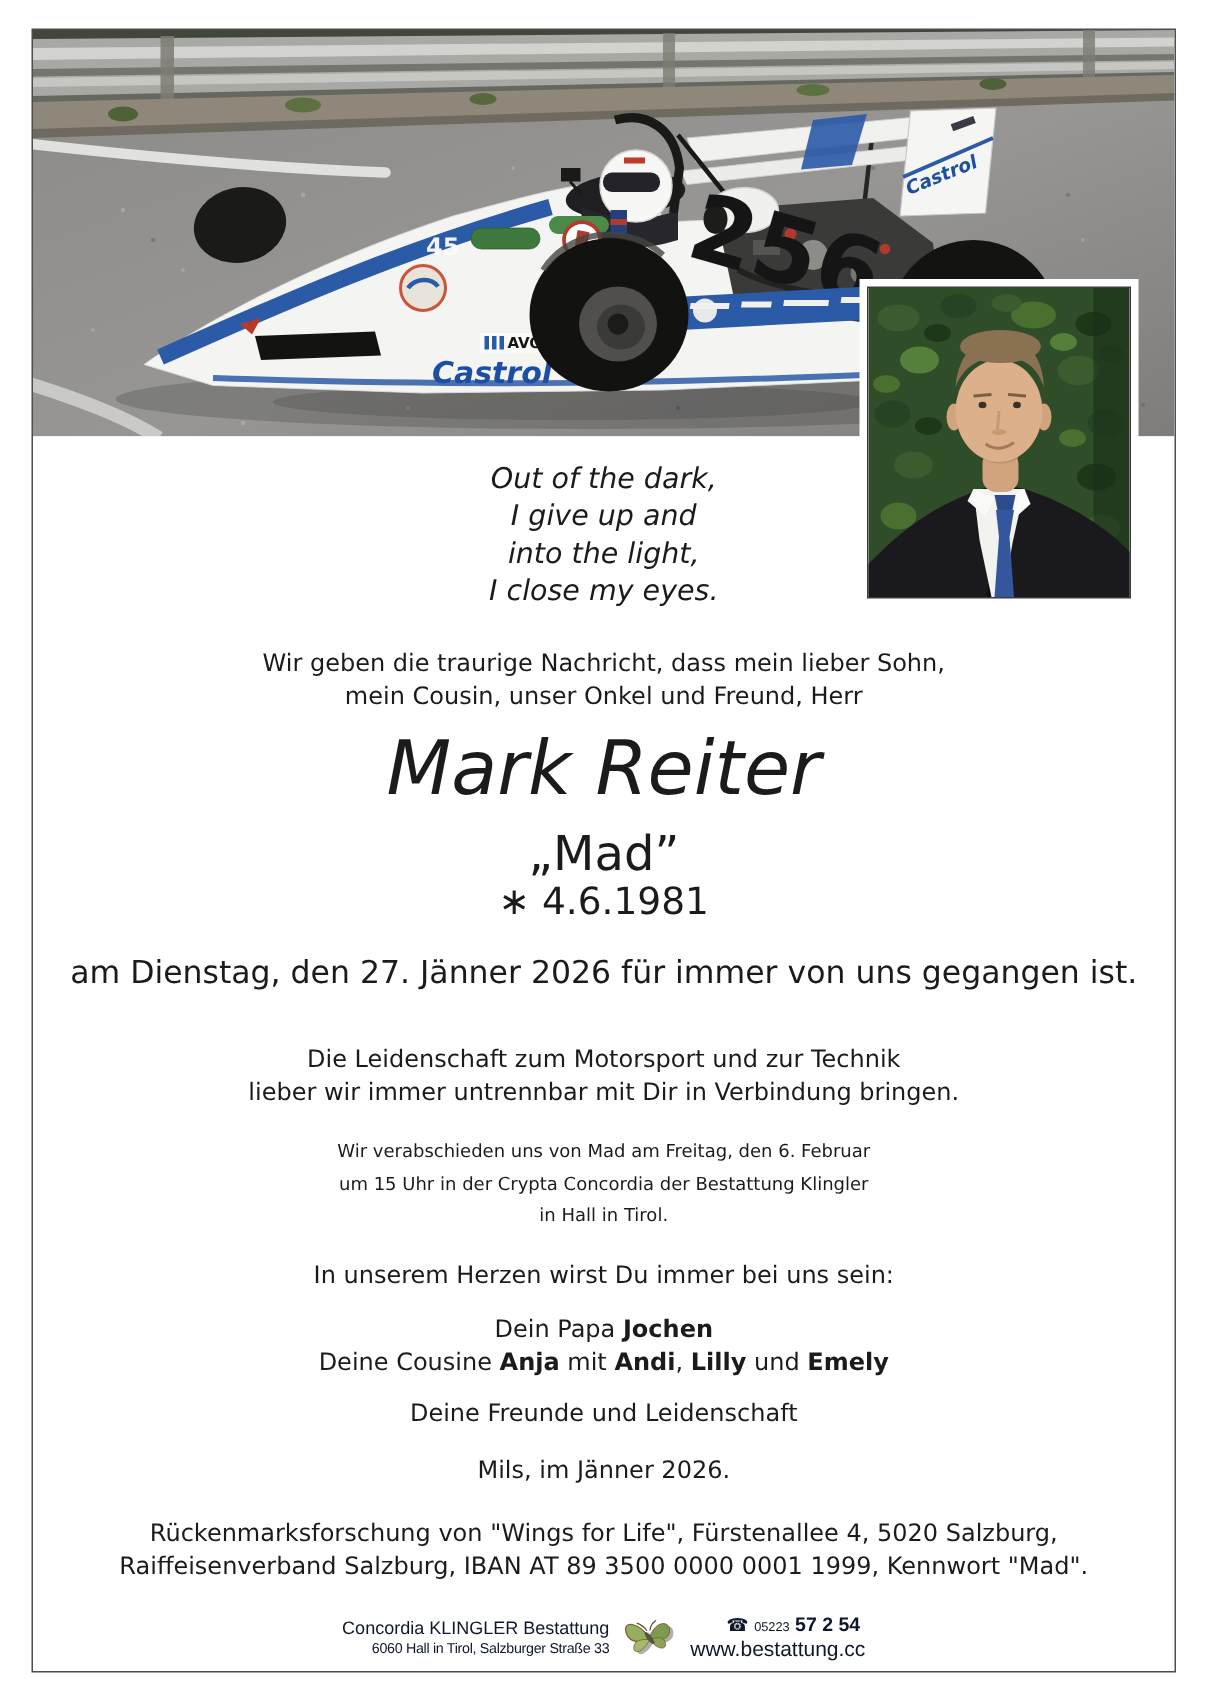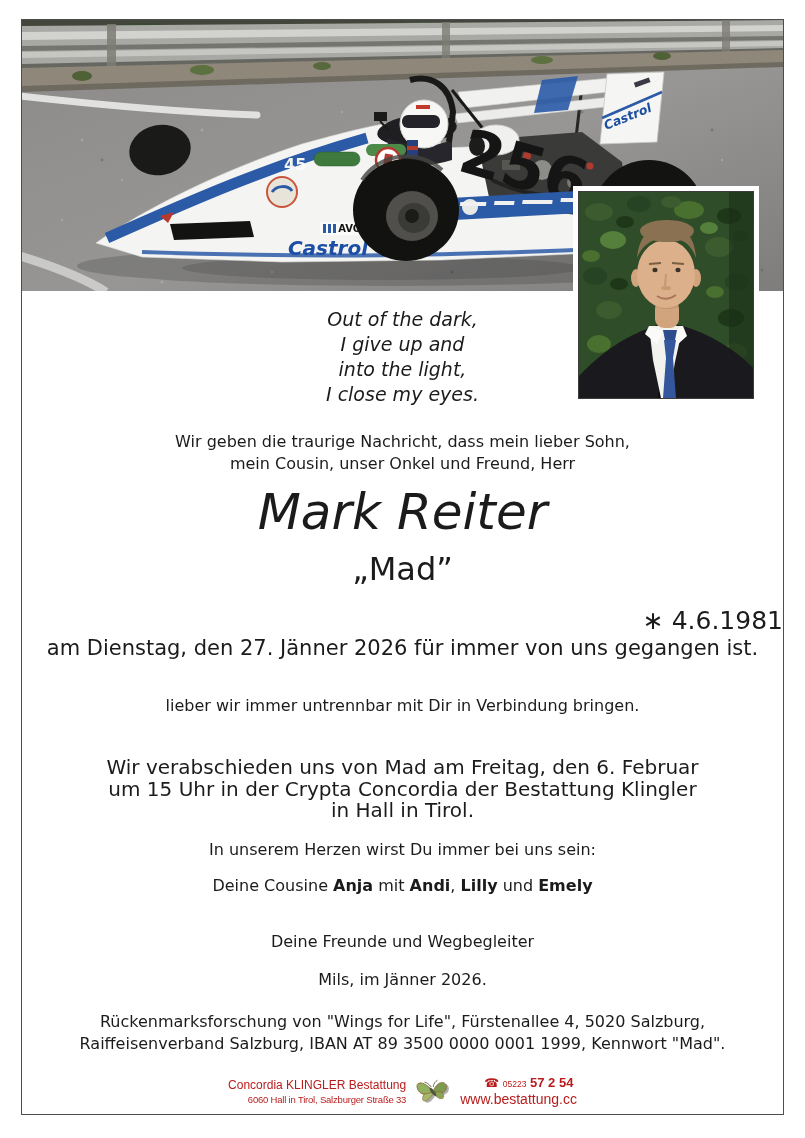--- a/index.html
+++ b/index.html
@@ -7,31 +7,31 @@
   .card{position:absolute;left:21px;top:19px;width:761px;height:1094px;border:1px solid #4d4d4d;background:#fff;}
   .race-photo{position:absolute;left:0;top:0;width:761px;height:271px;overflow:hidden;}
   .race-photo svg{display:block;}
   .portrait{position:absolute;left:551px;top:166px;width:174px;padding:6px;background:#fff;}
   .portrait svg{display:block;outline:1px solid #3c3c3c;}
   .tb{position:absolute;left:0;width:100%;text-align:center;}
   .poem{top:287px;font-size:19px;line-height:25px;font-style:italic;}
   .announce{top:411px;font-size:16px;line-height:22px;}
   .name{top:462px;font-size:50px;line-height:60px;font-style:italic;}
   .nick{top:530px;font-size:32px;line-height:38px;}
-  .birth{top:585px;font-size:25px;line-height:32px;text-align:right;}
+  .birth{top:565px;font-size:25px;line-height:32px;}
   .p-passing{top:618px;font-size:21px;line-height:21.5px;}
   .p-passion{top:675px;font-size:16px;line-height:21.5px;}
-  .p-farewell{top:737px;font-size:20px;line-height:21.5px;}
+  .p-farewell{top:737px;font-size:12px;line-height:21.5px;}
   .p-hearts{top:819px;font-size:16px;line-height:21.5px;}
   .family{top:855px;font-size:16px;line-height:21.5px;}
   .family b{font-weight:700;}
   .friends{top:911px;font-size:16px;line-height:21.5px;}
   .place{top:949px;font-size:16px;line-height:21.5px;}
   .donation{top:991px;font-size:16px;line-height:21.5px;}
-  .footer{top:1055px;display:flex;justify-content:center;align-items:center;gap:9px;font-family:"Liberation Sans",sans-serif;color:#b91c1c;}
+  .footer{top:1055px;display:flex;justify-content:center;align-items:center;gap:9px;font-family:"Liberation Sans",sans-serif;color:#0f172a;}
   .f-left{text-align:right;}
   .f-company{font-size:12px;}
   .f-address{font-size:9.5px;letter-spacing:-0.2px;margin-top:2px;}
   .butterfly{width:36px;height:30px;}
   .f-right{text-align:left;}
   .phone-line{font-size:13px;font-weight:bold;white-space:nowrap;margin-left:24px;}
   .phone-icon{font-size:12px;font-weight:normal;}
   .phone-prefix{font-size:8.5px;font-weight:normal;letter-spacing:0;}
   .f-web{font-size:14px;margin-top:1px;}
 </style>
@@ -264,36 +264,38 @@
       <div>mein Cousin, unser Onkel und Freund, Herr</div>
     </div>
 
     <div class="tb name">Mark Reiter</div>
     <div class="tb nick">„Mad”</div>
     <div class="tb birth">∗ 4.6.1981</div>
 
     <div class="tb p-passing">am Dienstag, den 27. Jänner 2026 für immer von uns gegangen ist.</div>
 
     <div class="tb p-passion">
+      <div>Die Leidenschaft zum Motorsport und zur Technik</div>
       <div>lieber wir immer untrennbar mit Dir in Verbindung bringen.</div>
     </div>
 
     <div class="tb p-farewell">
       <div>Wir verabschieden uns von Mad am Freitag, den 6. Februar</div>
       <div>um 15 Uhr in der Crypta Concordia der Bestattung Klingler</div>
       <div>in Hall in Tirol.</div>
     </div>
 
     <div class="tb p-hearts">In unserem Herzen wirst Du immer bei uns sein:</div>
 
     <div class="tb family">
+      <div><span>Dein Papa </span><b>Jochen</b></div>
       <div><span>Deine Cousine </span><b>Anja</b><span> mit </span><b>Andi</b><span>, </span><b>Lilly</b><span> und </span><b>Emely</b></div>
     </div>
 
-    <div class="tb friends">Deine Freunde und Wegbegleiter</div>
+    <div class="tb friends">Deine Freunde und Leidenschaft</div>
     <div class="tb place">Mils, im Jänner 2026.</div>
 
     <div class="tb donation">
       <div>Rückenmarksforschung von "Wings for Life", Fürstenallee 4, 5020 Salzburg,</div>
       <div>Raiffeisenverband Salzburg, IBAN AT 89 3500 0000 0001 1999, Kennwort "Mad".</div>
     </div>
 
     <div class="tb footer">
       <div class="f-left">
         <div class="f-company">Concordia KLINGLER Bestattung</div>

